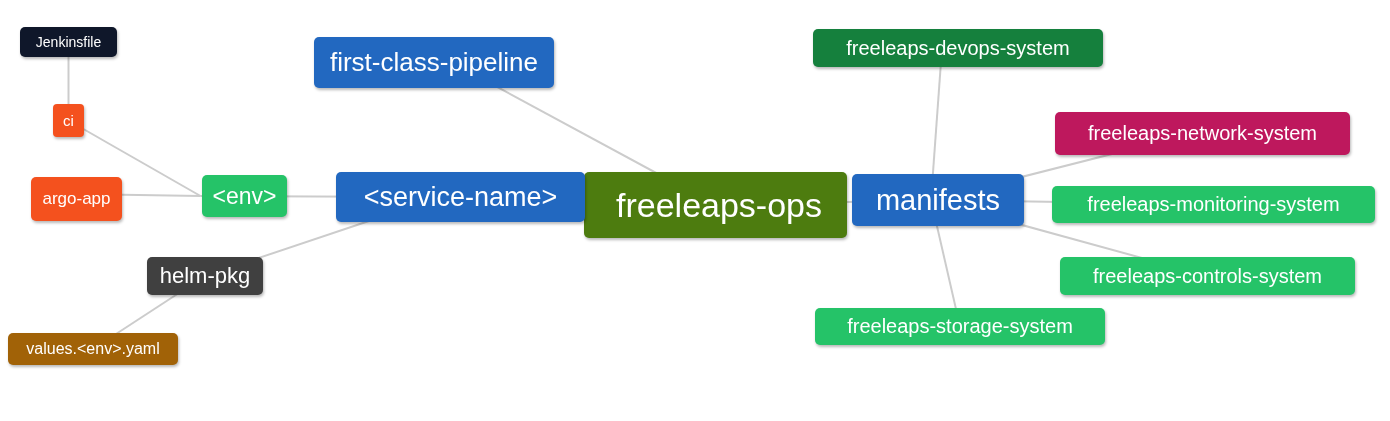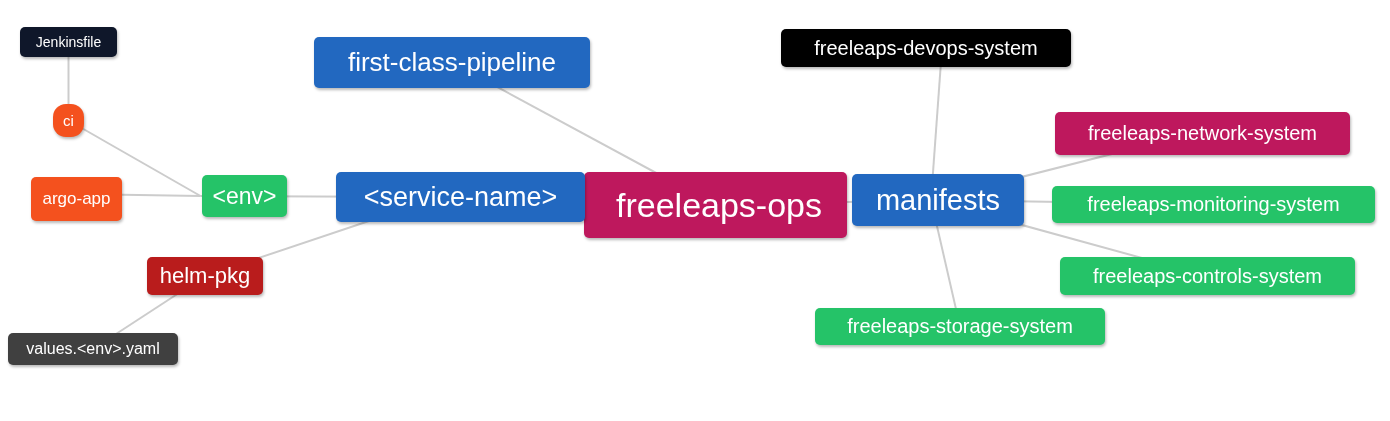--- a/index.html
+++ b/index.html
@@ -49,51 +49,51 @@
       <line x1="440.5" y1="197" x2="715.5" y2="205" stroke="#cccccc"></line>
       <line x1="452" y1="62.5" x2="715.5" y2="205" stroke="#cccccc"></line>
       <line x1="715.5" y1="205" x2="931" y2="200" stroke="#cccccc"></line>
       <line x1="931" y1="200" x2="942" y2="48" stroke="#cccccc"></line>
       <line x1="931" y1="200" x2="1202.5" y2="131" stroke="#cccccc"></line>
       <line x1="931" y1="200" x2="1213.5" y2="204.5" stroke="#cccccc"></line>
       <line x1="931" y1="200" x2="1207.5" y2="276" stroke="#cccccc"></line>
       <line x1="931" y1="200" x2="960" y2="326.5" stroke="#cccccc"></line>
     </svg>
   <div id="nodes">
-      <div class="node" style="left: 584px; top: 172px; width: 263px; height: 66px; font-size: 34px; background: #be185d; padding-left: 7px;">
+      <div class="node" style="left: 584px; top: 172px; width: 263px; height: 66px; font-size: 34px; background: #4d7c0f; padding-left: 7px;">
         <span>freeleaps-ops</span>
       </div>
-      <div class="node" style="left: 314px; top: 37px; width: 276px; height: 51px; font-size: 26px; background: rgb(34, 104, 192);">
+      <div class="node" style="left: 314px; top: 37px; width: 240px; height: 51px; font-size: 26px; background: rgb(34, 104, 192);">
         <span>first-class-pipeline</span>
       </div>
       <div class="node" style="left: 316px; top: 172px; width: 249px; height: 50px; font-size: 27px; background: rgb(34, 104, 192); margin-left: 20px;">
         <span>&lt;service-name&gt;</span>
       </div>
       <div class="node" style="left: 852px; top: 174px; width: 172px; height: 52px; font-size: 29px; background: rgb(34, 104, 192);">
         <span>manifests</span>
       </div>
       <div class="node" style="left: 158px; top: 175px; width: 85px; height: 42px; font-size: 23px; background: rgb(37, 195, 104); margin-left: 44px;">
         <span>&lt;env&gt;</span>
       </div>
-      <div class="node" style="left: 147px; top: 257px; width: 116px; height: 38px; font-size: 22px; background: #b91c1c;">
+      <div class="node" style="left: 147px; top: 257px; width: 116px; height: 38px; font-size: 22px; background: #404040;">
         <span>helm-pkg</span>
       </div>
-      <div class="node" style="left: 53px; top: 104px; width: 31px; height: 33px; font-size: 15px; background: rgb(244, 81, 30); border-radius: 13px;">
+      <div class="node" style="left: 53px; top: 104px; width: 31px; height: 33px; font-size: 15px; background: rgb(244, 81, 30); border-radius: 4px;">
         <span>ci</span>
       </div>
       <div class="node" style="left: 31px; top: 177px; width: 91px; height: 44px; font-size: 17px; background: rgb(244, 81, 30);">
         <span>argo-app</span>
       </div>
       <div class="node" style="left: 20px; top: 27px; width: 97px; height: 30px; font-size: 14px; background: #0f172a;">
         <span>Jenkinsfile</span>
       </div>
-      <div class="node" style="left: 8px; top: 333px; width: 170px; height: 32px; font-size: 16px; background: #404040;">
+      <div class="node" style="left: 8px; top: 333px; width: 170px; height: 32px; font-size: 16px; background: #a16207;">
         <span>values.&lt;env&gt;.yaml</span>
       </div>
-      <div class="node" style="left: 781px; top: 29px; width: 290px; height: 38px; font-size: 20px; background: #000000;">
+      <div class="node" style="left: 813px; top: 29px; width: 290px; height: 38px; font-size: 20px; background: #15803d;">
         <span>freeleaps-devops-system</span>
       </div>
       <div class="node" style="left: 1055px; top: 112px; width: 295px; height: 43px; font-size: 20px; background: #be185d;">
         <span>freeleaps-network-system</span>
       </div>
       <div class="node" style="left: 1052px; top: 186px; width: 323px; height: 37px; font-size: 20px; background: rgb(37, 195, 104);">
         <span>freeleaps-monitoring-system</span>
       </div>
       <div class="node" style="left: 1060px; top: 257px; width: 295px; height: 38px; font-size: 20px; background: rgb(37, 195, 104);">
         <span>freeleaps-controls-system</span>

